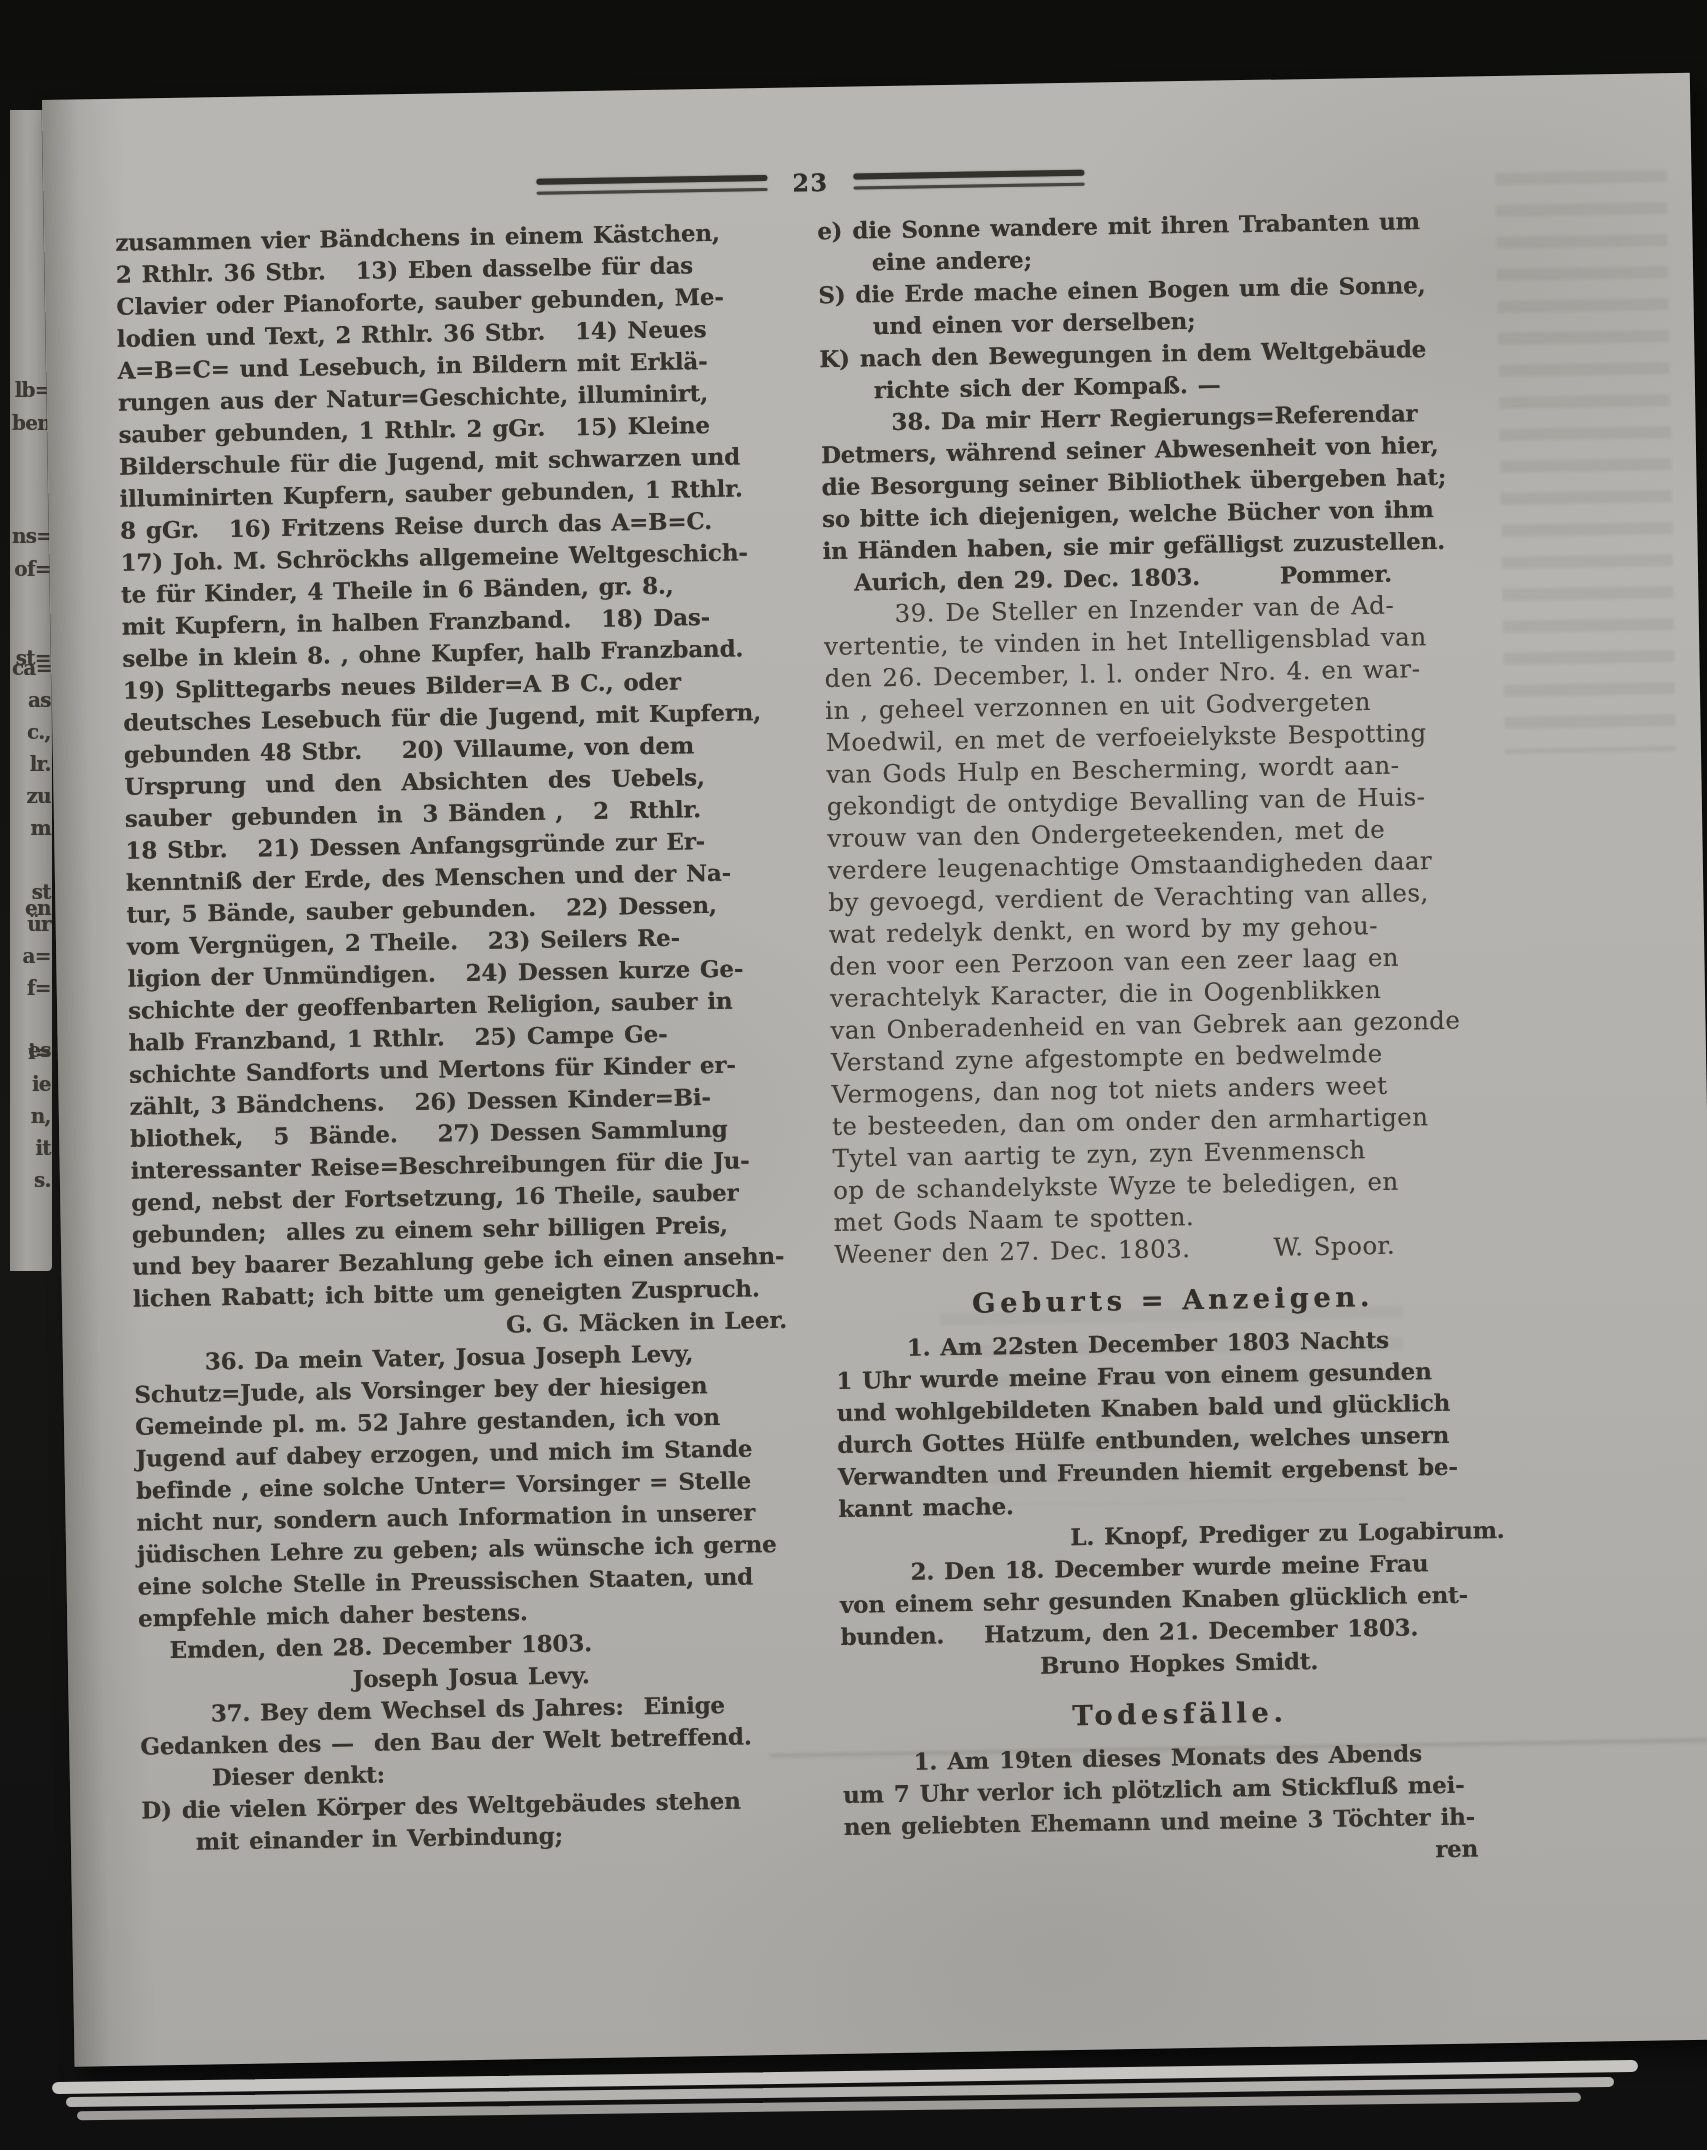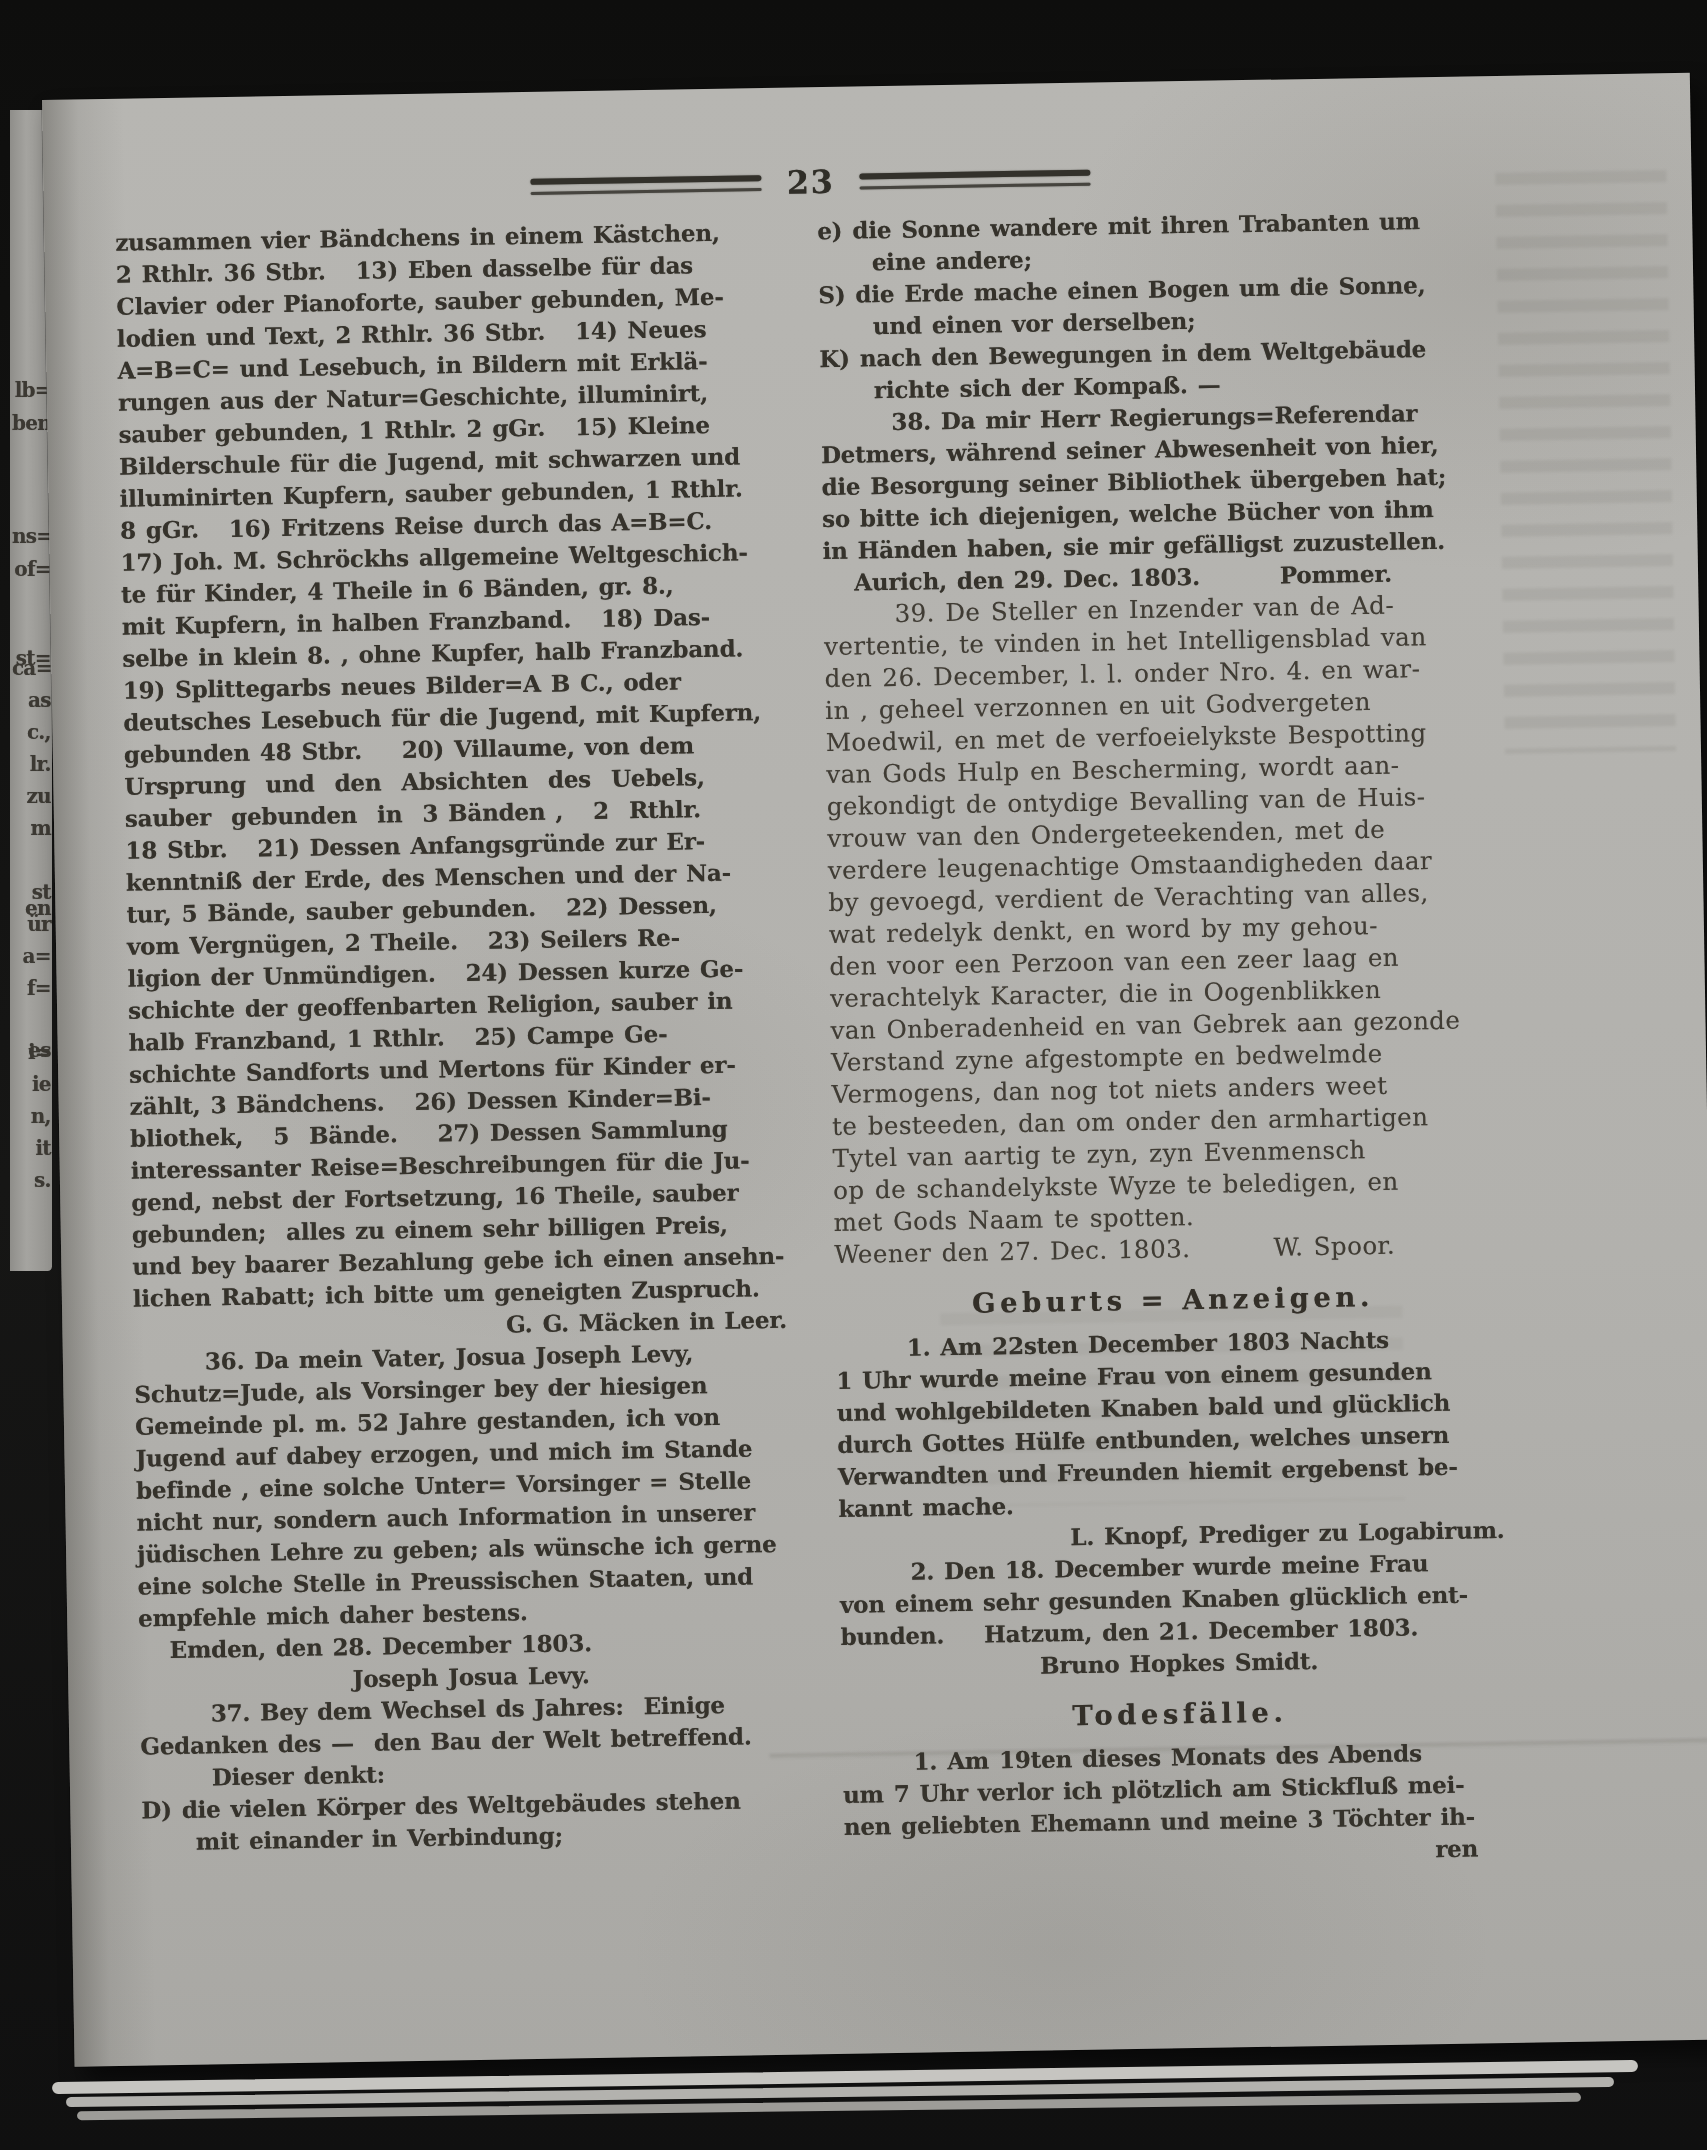--- a/index.html
+++ b/index.html
@@ -35,21 +35,21 @@
   .crease{position:absolute;height:5.2px;opacity:.8;filter:blur(1.5px);
      background:linear-gradient(180deg,rgba(66,64,57,.28),transparent);}
 
   
   .header{position:absolute;top:74px;left:417px;width:700px;height:42px;
      display:flex;align-items:center;justify-content:center;gap:25px;}
   .rule{width:231px;display:flex;flex-direction:column;gap:6.7px;}
   .rule i{display:block;height:6px;background:#33312b;border-radius:3px;
      box-shadow:0 0 1.5px rgba(40,38,32,.6);}
   .rule i:last-child{height:3px;opacity:.85;}
-  .pagenum{font-size:32px;font-weight:700;color:#302e28;letter-spacing:1.5px;
+  .pagenum{font-size:24px;font-weight:700;color:#302e28;letter-spacing:1.5px;
      text-shadow:0 0 0.7px rgba(40,38,32,.6);}
 
   
   .col{position:absolute;top:128px;color:#35322b;}
   .col-left{left:71px;width:664px;}
   .col-right{left:773px;width:676px;}
   .line{display:block;white-space:pre;font-size:23px;line-height:32px;height:32px;
      font-weight:700;letter-spacing:-0.2px;word-spacing:2.2px;
      text-shadow:0 0 0.7px rgba(44,41,35,.55);}
   .col-right .line{line-height:32px;height:32px;}

